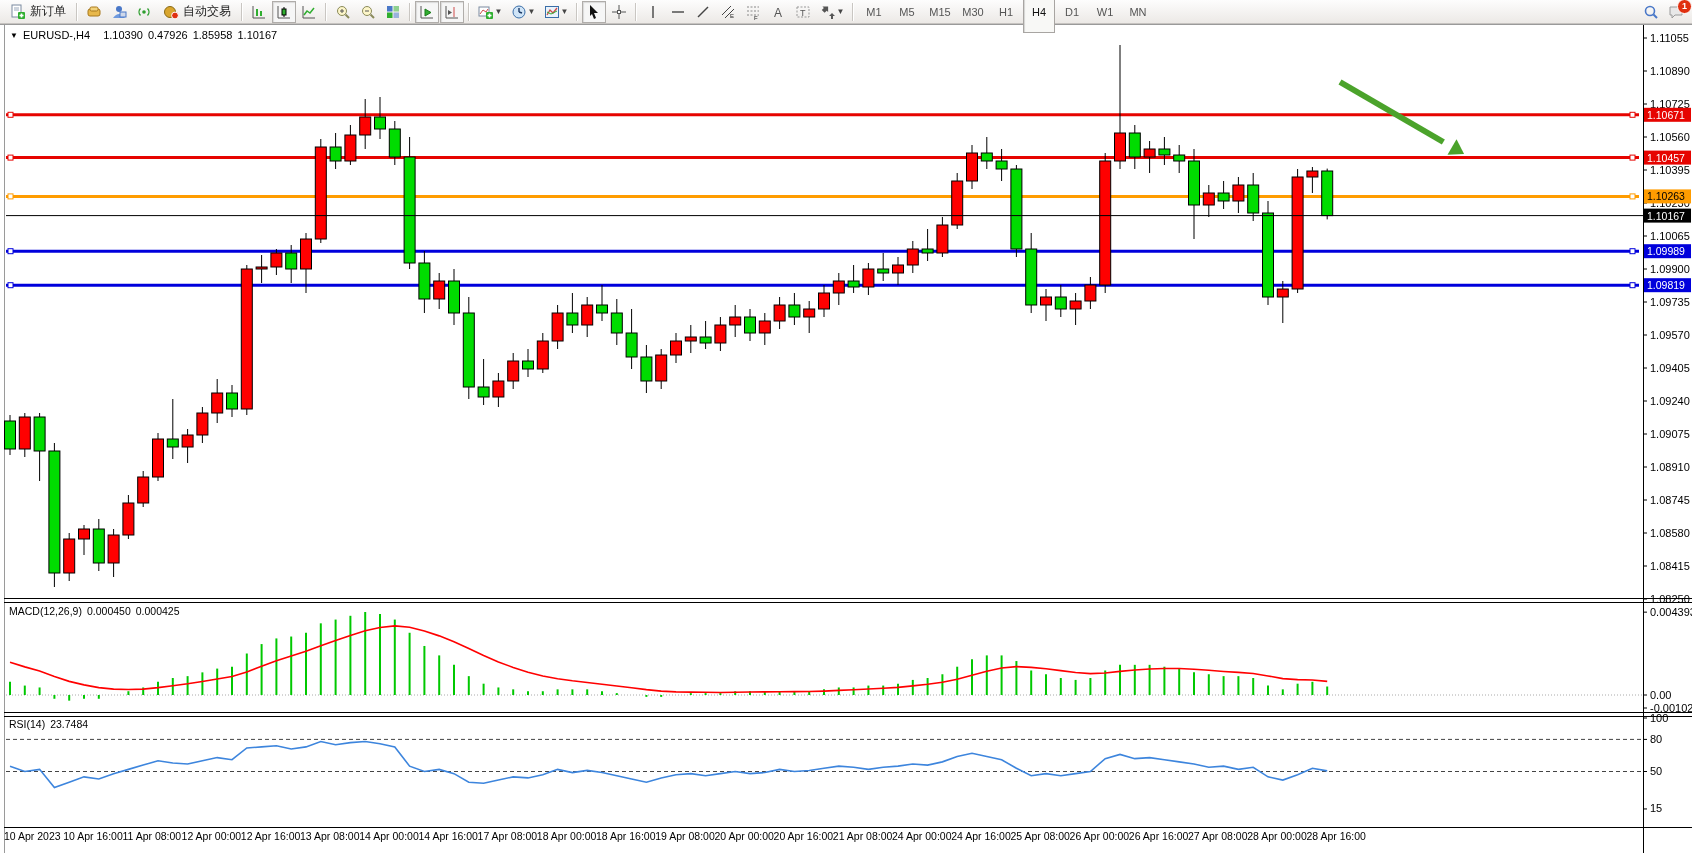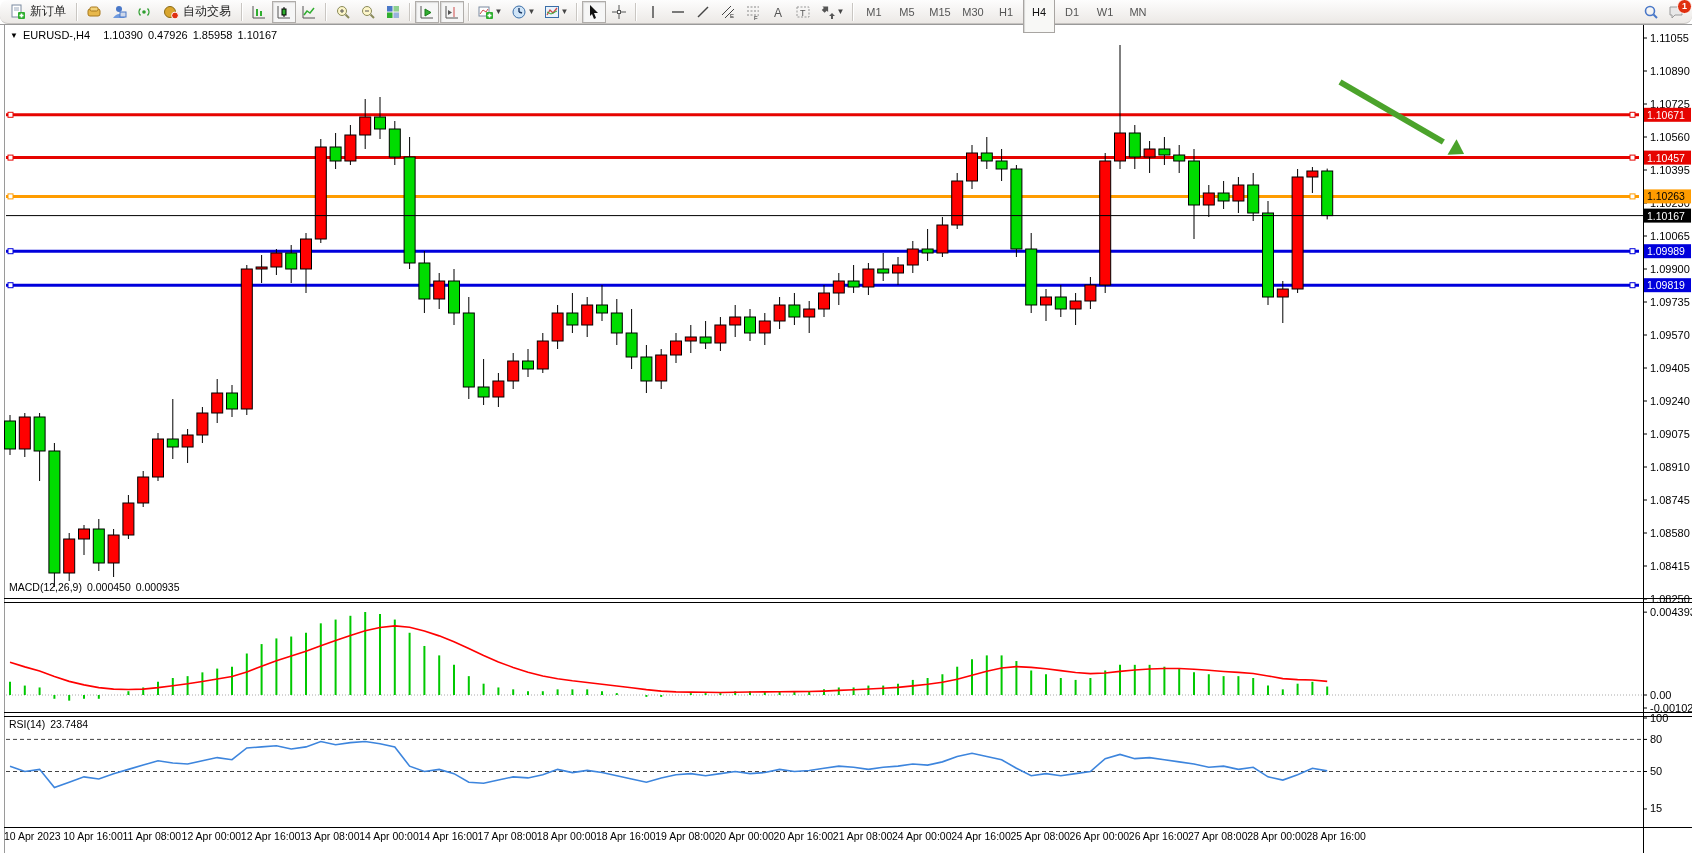--- a/index.html
+++ b/index.html
@@ -1,20 +1,20 @@
 <!DOCTYPE html>
 <html><head>
 <meta charset="utf-8">
 <style>
   html,body{margin:0;padding:0;width:1692px;height:853px;overflow:hidden;background:#fff;
     font-family:"Liberation Sans","DejaVu Sans",sans-serif;-webkit-font-smoothing:none;}
   
   .toolbar{position:absolute;left:0;top:0;width:1692px;height:24px;
     background:linear-gradient(#fdfdfd,#ece9e6);border-bottom:1px solid #c6c3c0;
-    display:flex;align-items:center;padding:0 4px;box-sizing:border-box;gap:1px;z-index:5;border-radius:8px;}
+    display:flex;align-items:center;padding:0 4px;box-sizing:border-box;gap:1px;z-index:5;}
   .tb-btn{display:flex;align-items:center;gap:4px;height:20px;padding:0 5px;border:1px solid transparent;
     font-size:12px;color:#222;cursor:default;white-space:nowrap;}
   .tb-icon{display:flex;align-items:center;justify-content:center;width:22px;height:20px;border:1px solid transparent;}
   .tb-icon.active,.tb-btn.active{background:#f6f6f6;border:1px solid #b0adaa;box-shadow:inset 1px 1px 1px rgba(0,0,0,.12);}
   .tb-sep{width:1px;height:18px;background:#c9c6c2;border-right:1px solid #fff;margin:0 3px;}
   .caret{font-size:8px;color:#444;margin-left:1px;}
   .tf-group{display:flex;align-items:center;gap:1px;}
   .tf-btn{min-width:24px;height:19px;display:flex;align-items:center;justify-content:center;
     font-size:11px;color:#555;border:1px solid transparent;padding:11px 3px;}
   .tf-btn.active{background:#f8f8f6;border:1px solid #a8a5a2;box-shadow:inset 1px 1px 1px rgba(0,0,0,.15);color:#111;}
@@ -250,24 +250,24 @@
 
 <div class="chart-area">
   <div class="chart-title">
     <span class="tri">▼</span>
     <span>EURUSD-,H4</span>
     <span style="margin-left:8px">1.10390</span>
     <span>0.47926</span>
     <span>1.85958</span>
     <span>1.10167</span>
   </div>
-  <div class="ind-label" style="left:9px;top:557px;">
+  <div class="ind-label" style="left:9px;top:581px;">
     <span>MACD(12,26,9)</span>
     <span>0.000450</span>
-    <span>0.000935</span>
+    <span>0.000425</span>
   </div>
   <div class="ind-label" style="left:9px;top:694px;text-align:right;">
     <span>RSI(14)</span>
     <span>23.7484</span>
   </div>
   <svg id="chart-svg" width="1692" height="829">
       <rect x="0" y="0" width="1692" height="829" fill="#ffffff"></rect>
       <line x1="4.5" y1="0" x2="4.5" y2="829" stroke="#9a9a9a"></line>
       <line x1="0" y1="0.5" x2="1692" y2="0.5" stroke="#9a9a9a"></line>
       <line x1="4" y1="574.5" x2="1692" y2="574.5" stroke="#000"></line>

